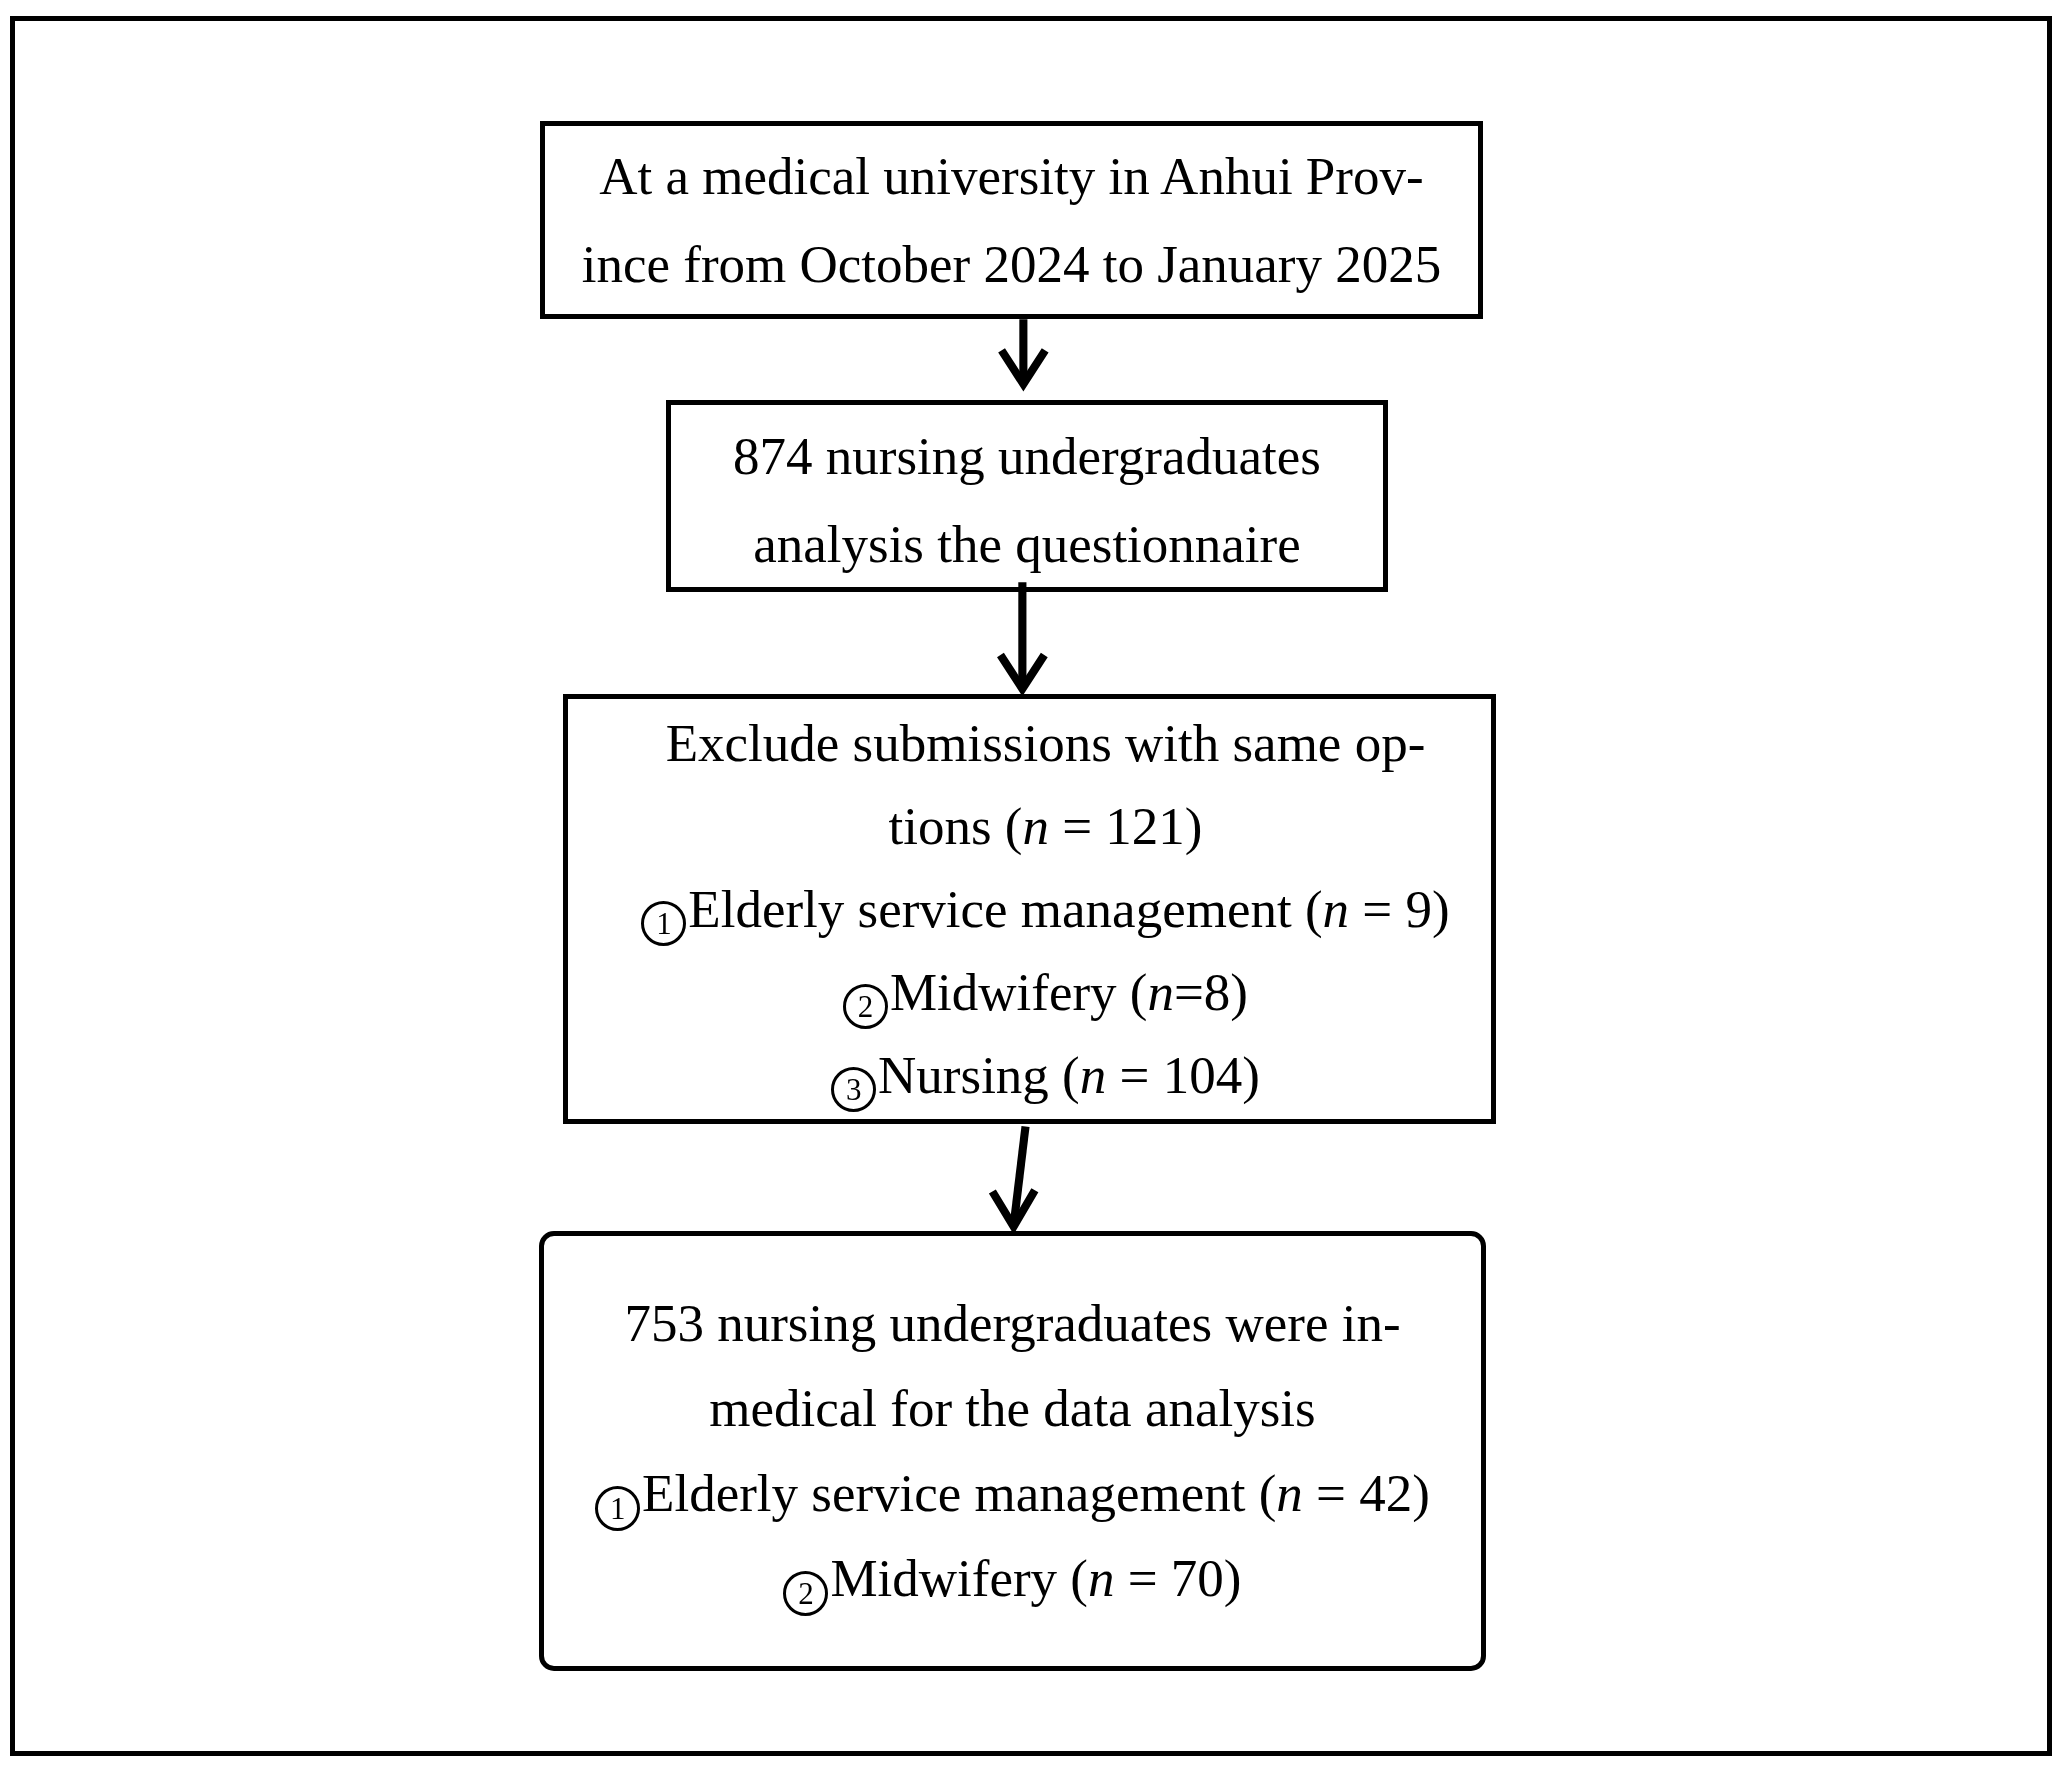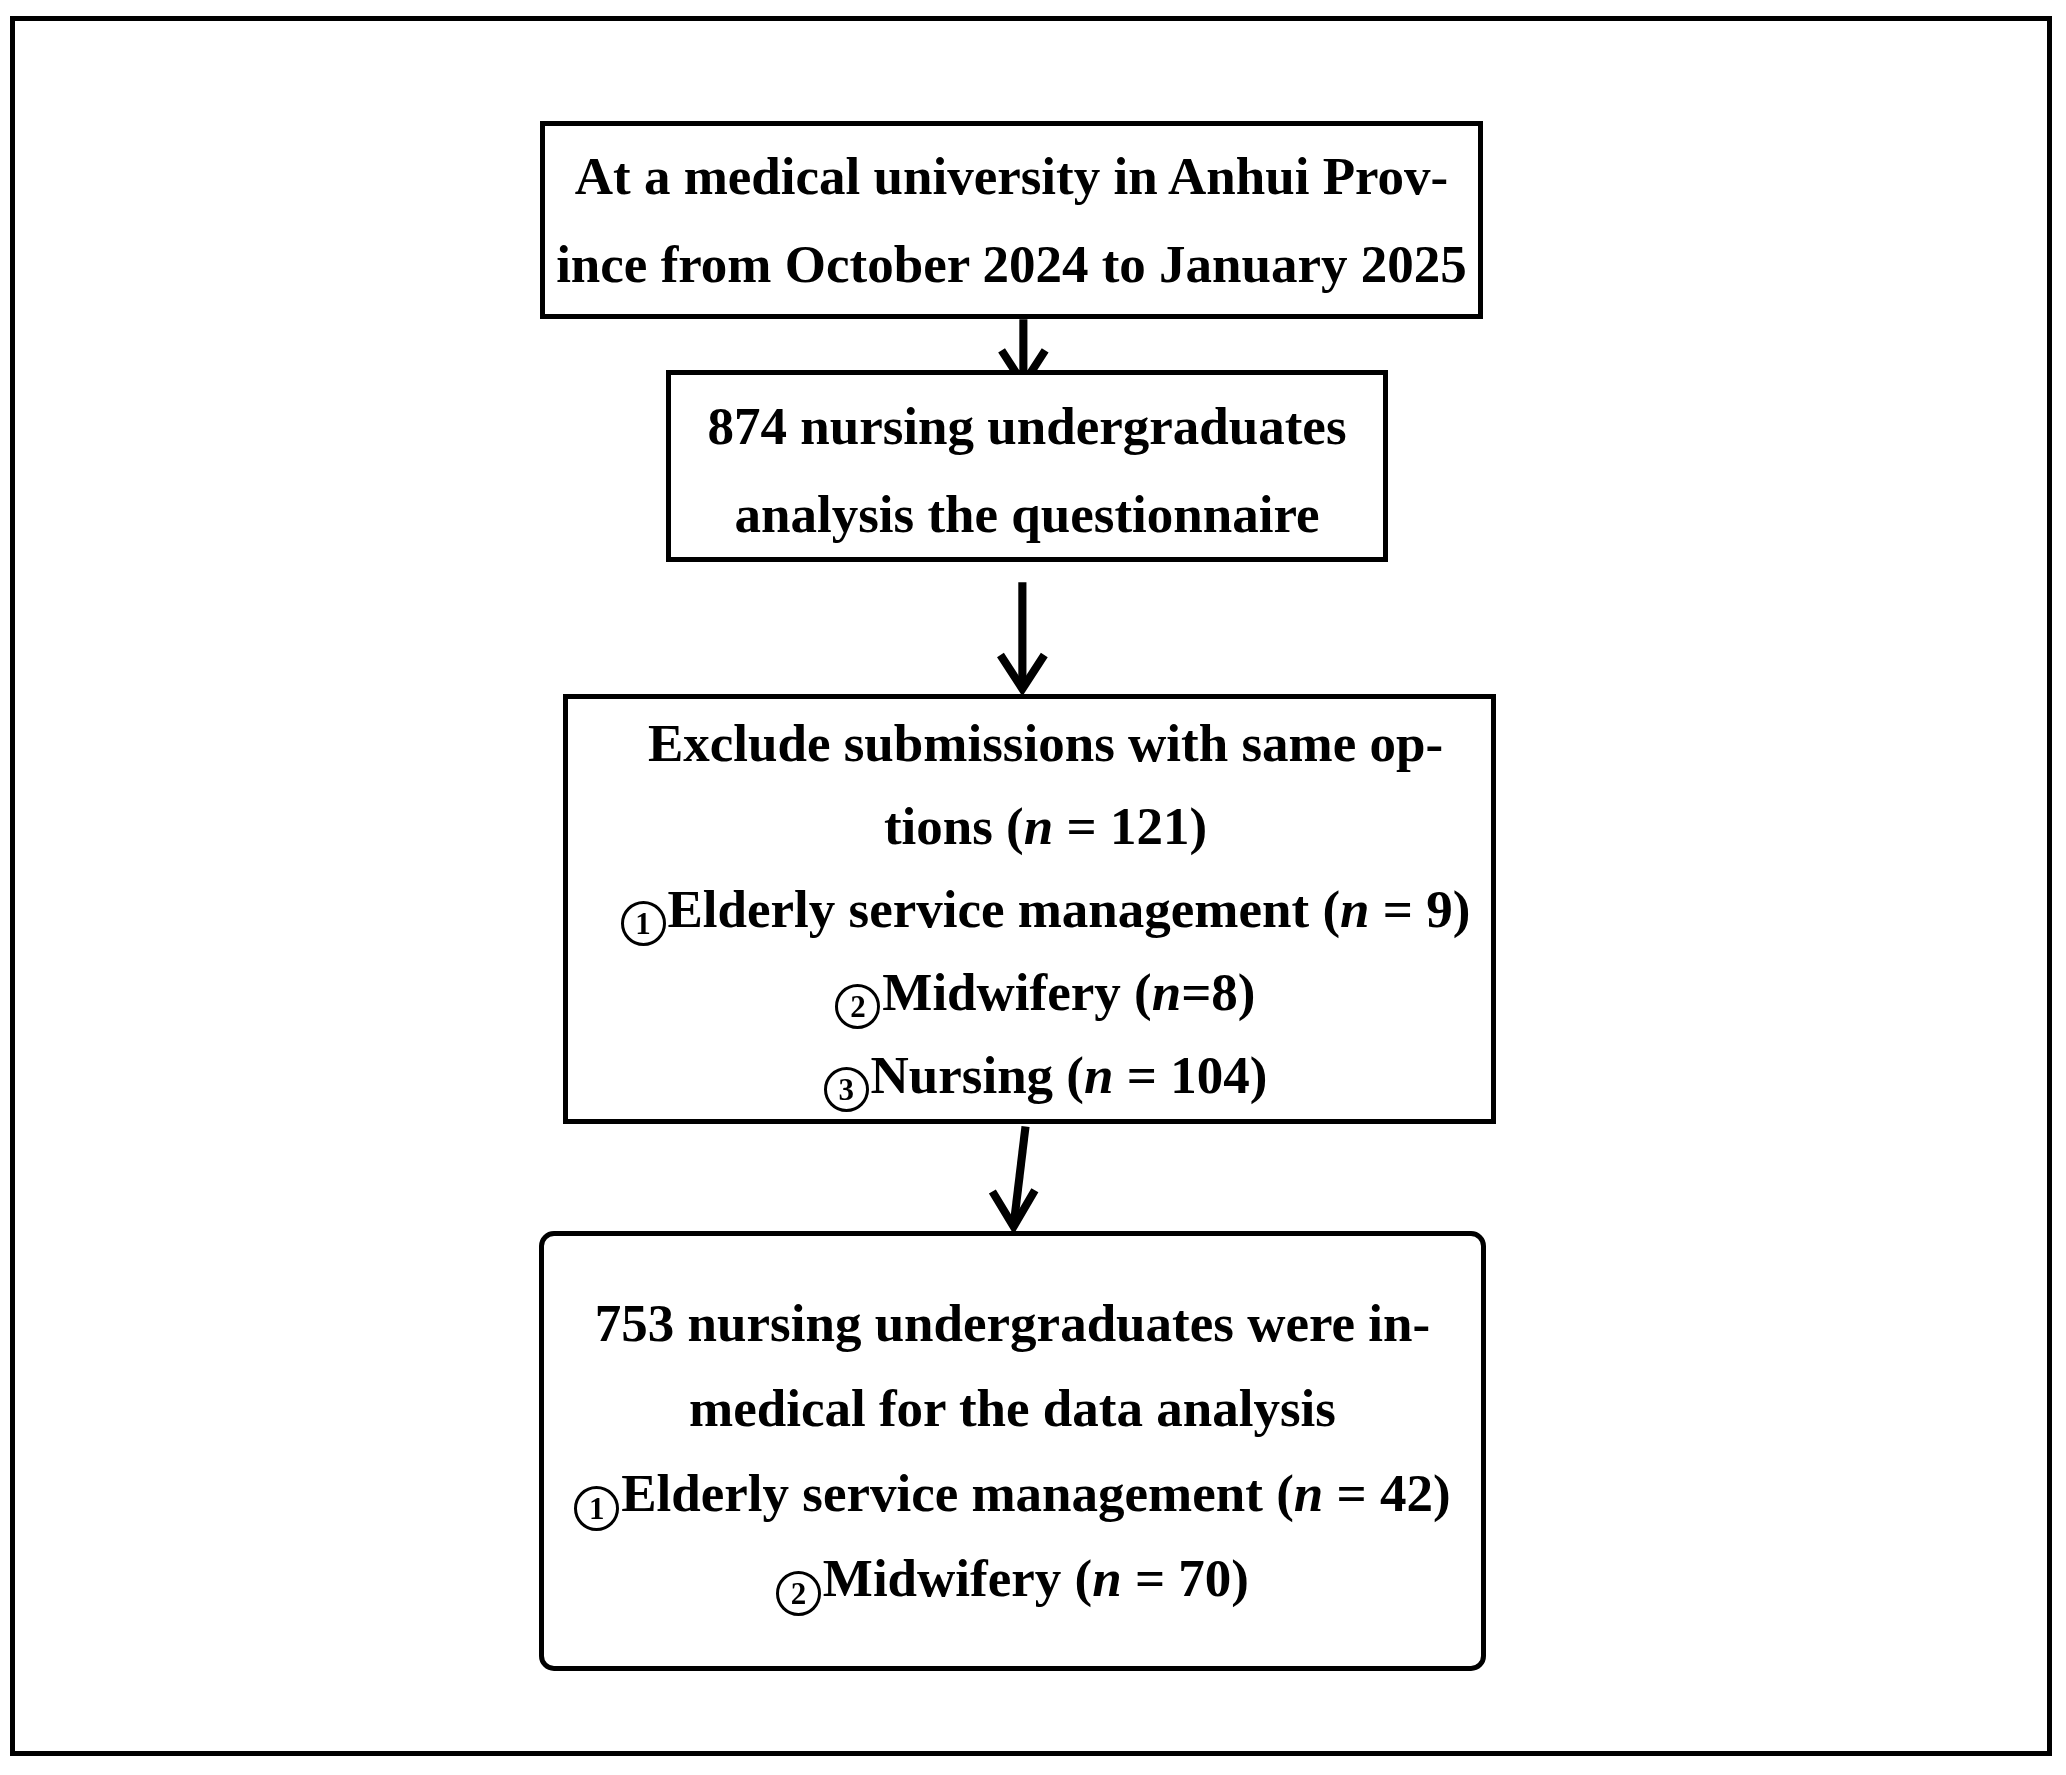--- a/index.html
+++ b/index.html
@@ -9,21 +9,20 @@
     height: 1775px;
     background: #ffffff;
     overflow: hidden;
   }
   .stage {
     position: relative;
     width: 2066px;
     height: 1775px;
     font-family: "Liberation Serif", "DejaVu Serif", serif;
     color: #000000;
-    font-weight: bold;
   }
   .frame {
     position: absolute;
     left: 10px; top: 16.3px;
     width: 2042px; height: 1740px;
     border: 5px solid #000000;
     box-sizing: border-box;
     background: #ffffff;
   }
   .box {
@@ -38,21 +37,21 @@
     text-align: center;
     font-size: 53px;
   }
   .box .line {
     display: block;
     white-space: pre-wrap;
     width: 100%;
   }
   #box-setting   { left: 540px;  top: 121px;  width: 943px; height: 198px; }
   #box-setting .line, #box-completed .line { line-height: 88px; }
-  #box-completed { left: 666px; top: 370px;  width: 722px; height: 192px; padding-top: 8.8px; }
+  #box-completed { left: 666px; top: 400px;  width: 722px; height: 192px; padding-top: 8.8px; }
   #box-excluded  { left: 563px;  top: 694px; width: 933px; height: 430px; }
   #box-excluded .line { line-height: 83px; margin-left: 32px; }
   #box-included  { left: 539px;  top: 1231px; width: 947px; height: 440px; border-radius: 15px; }
   #box-included .line { line-height: 85px; }
   .nvar { font-style: italic; }
   .circ {
     display: inline-flex;
     justify-content: center;
     align-items: center;
     width: 45px; height: 45px;

